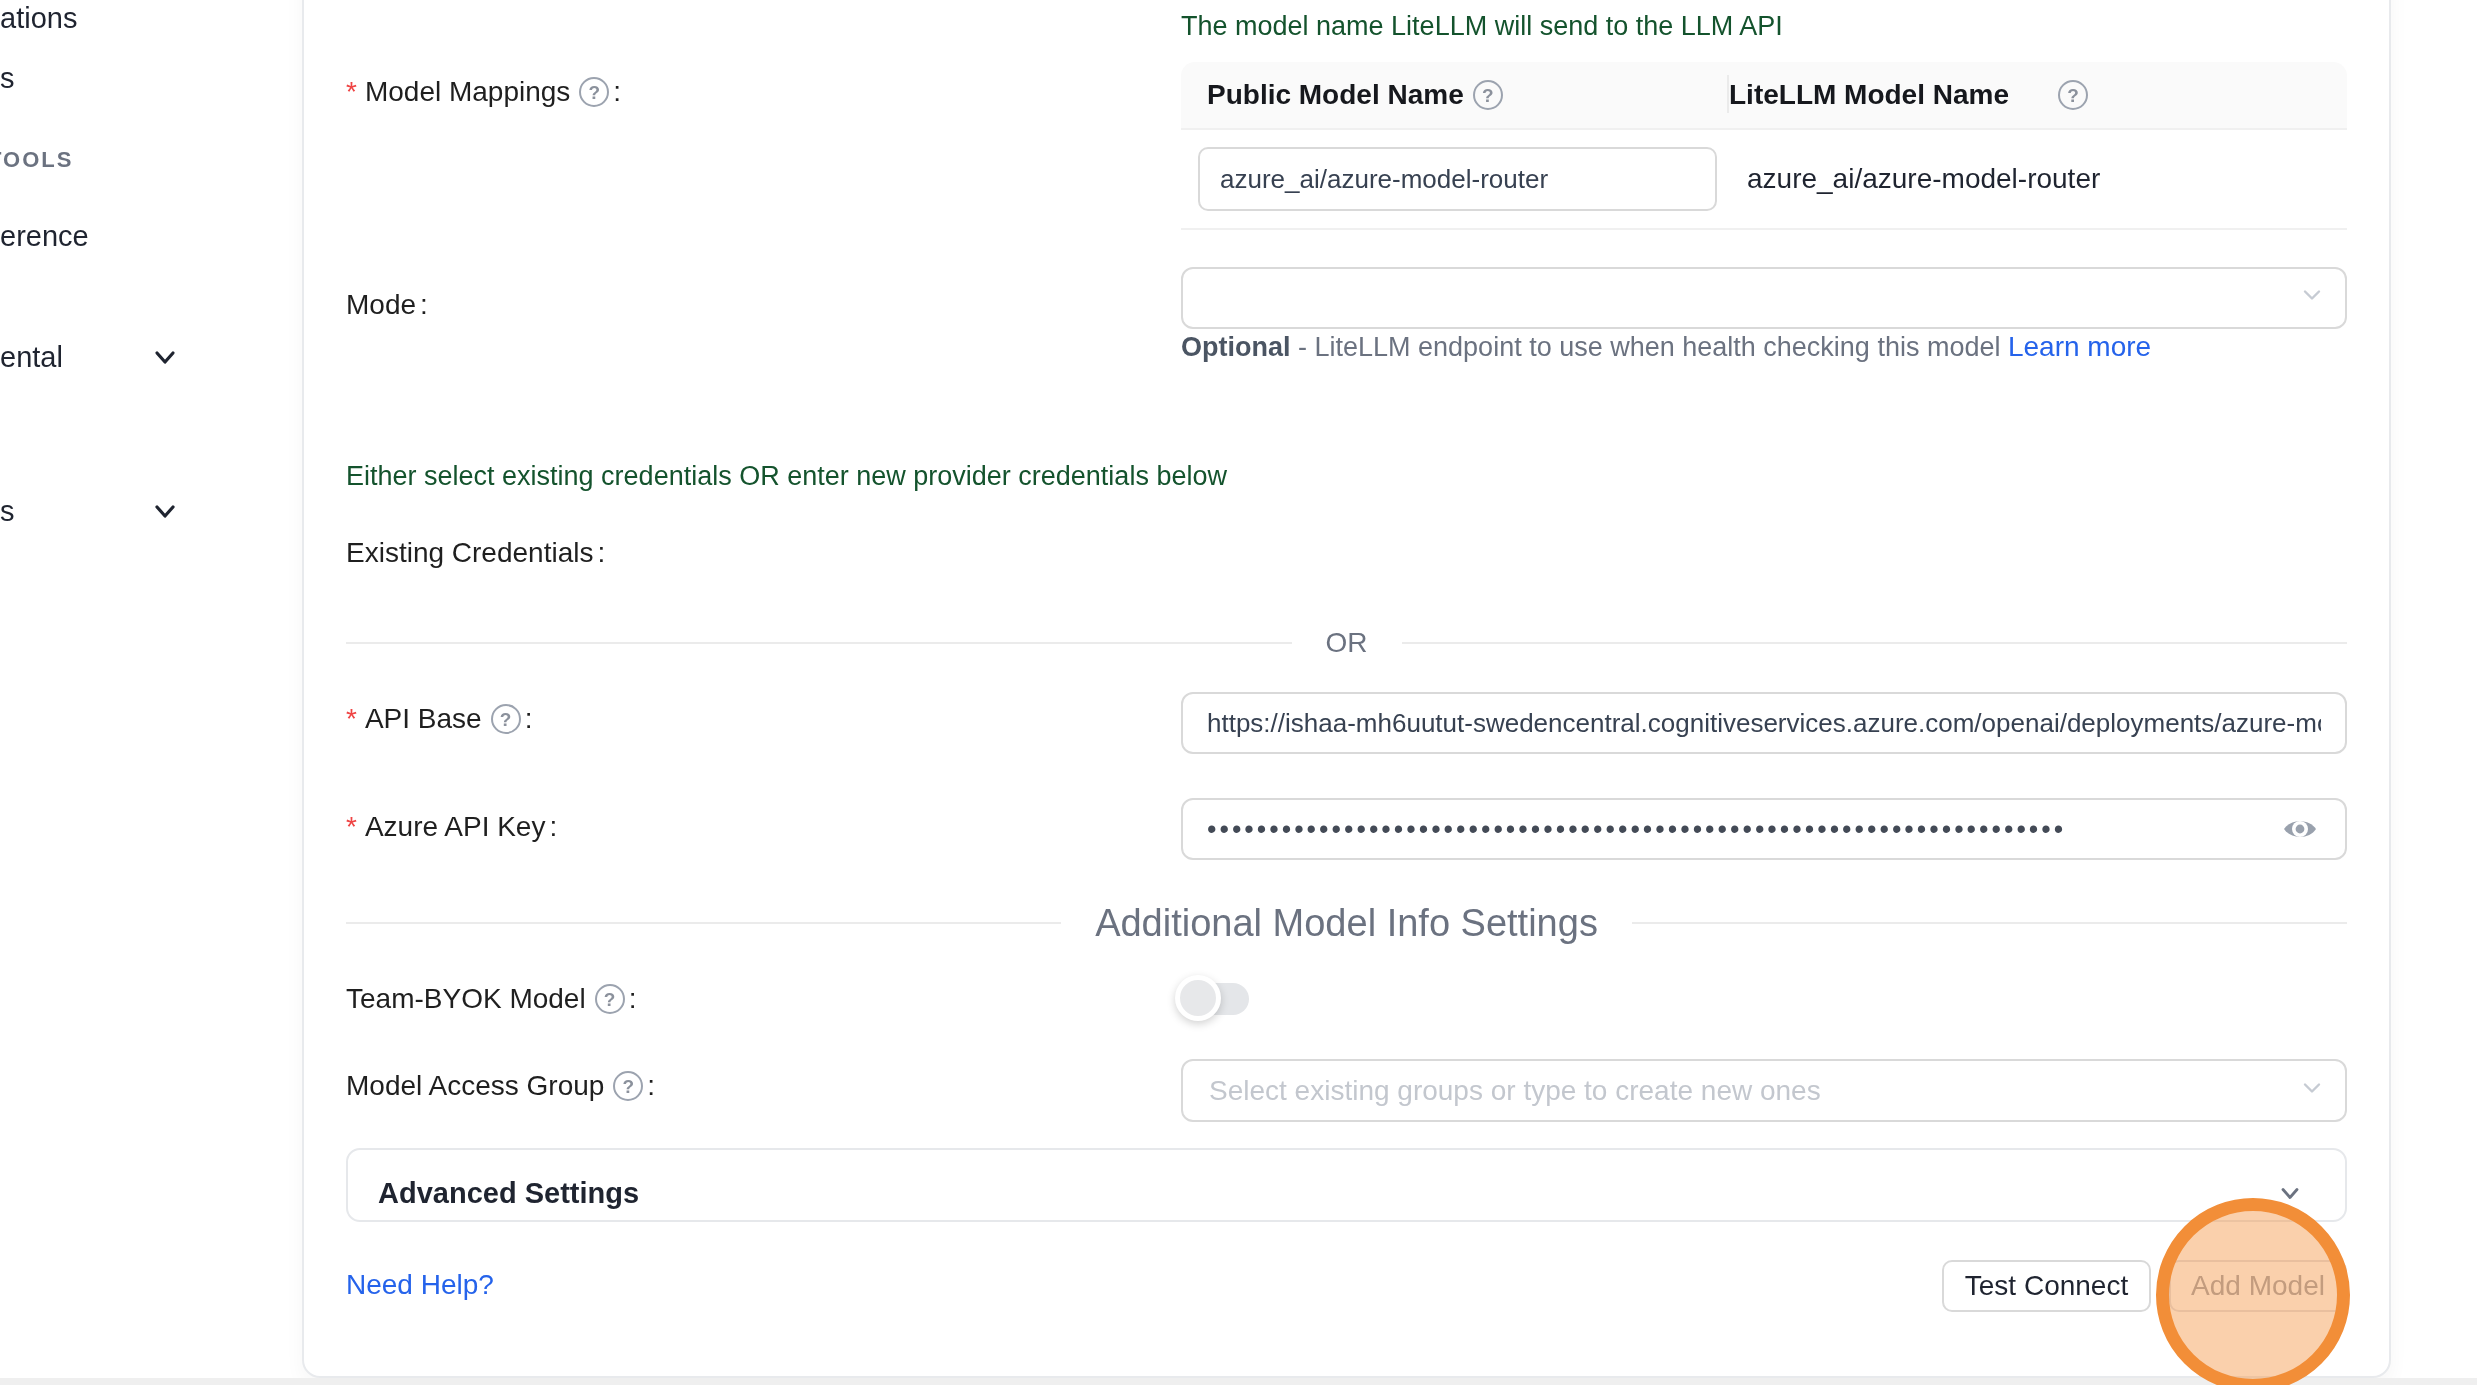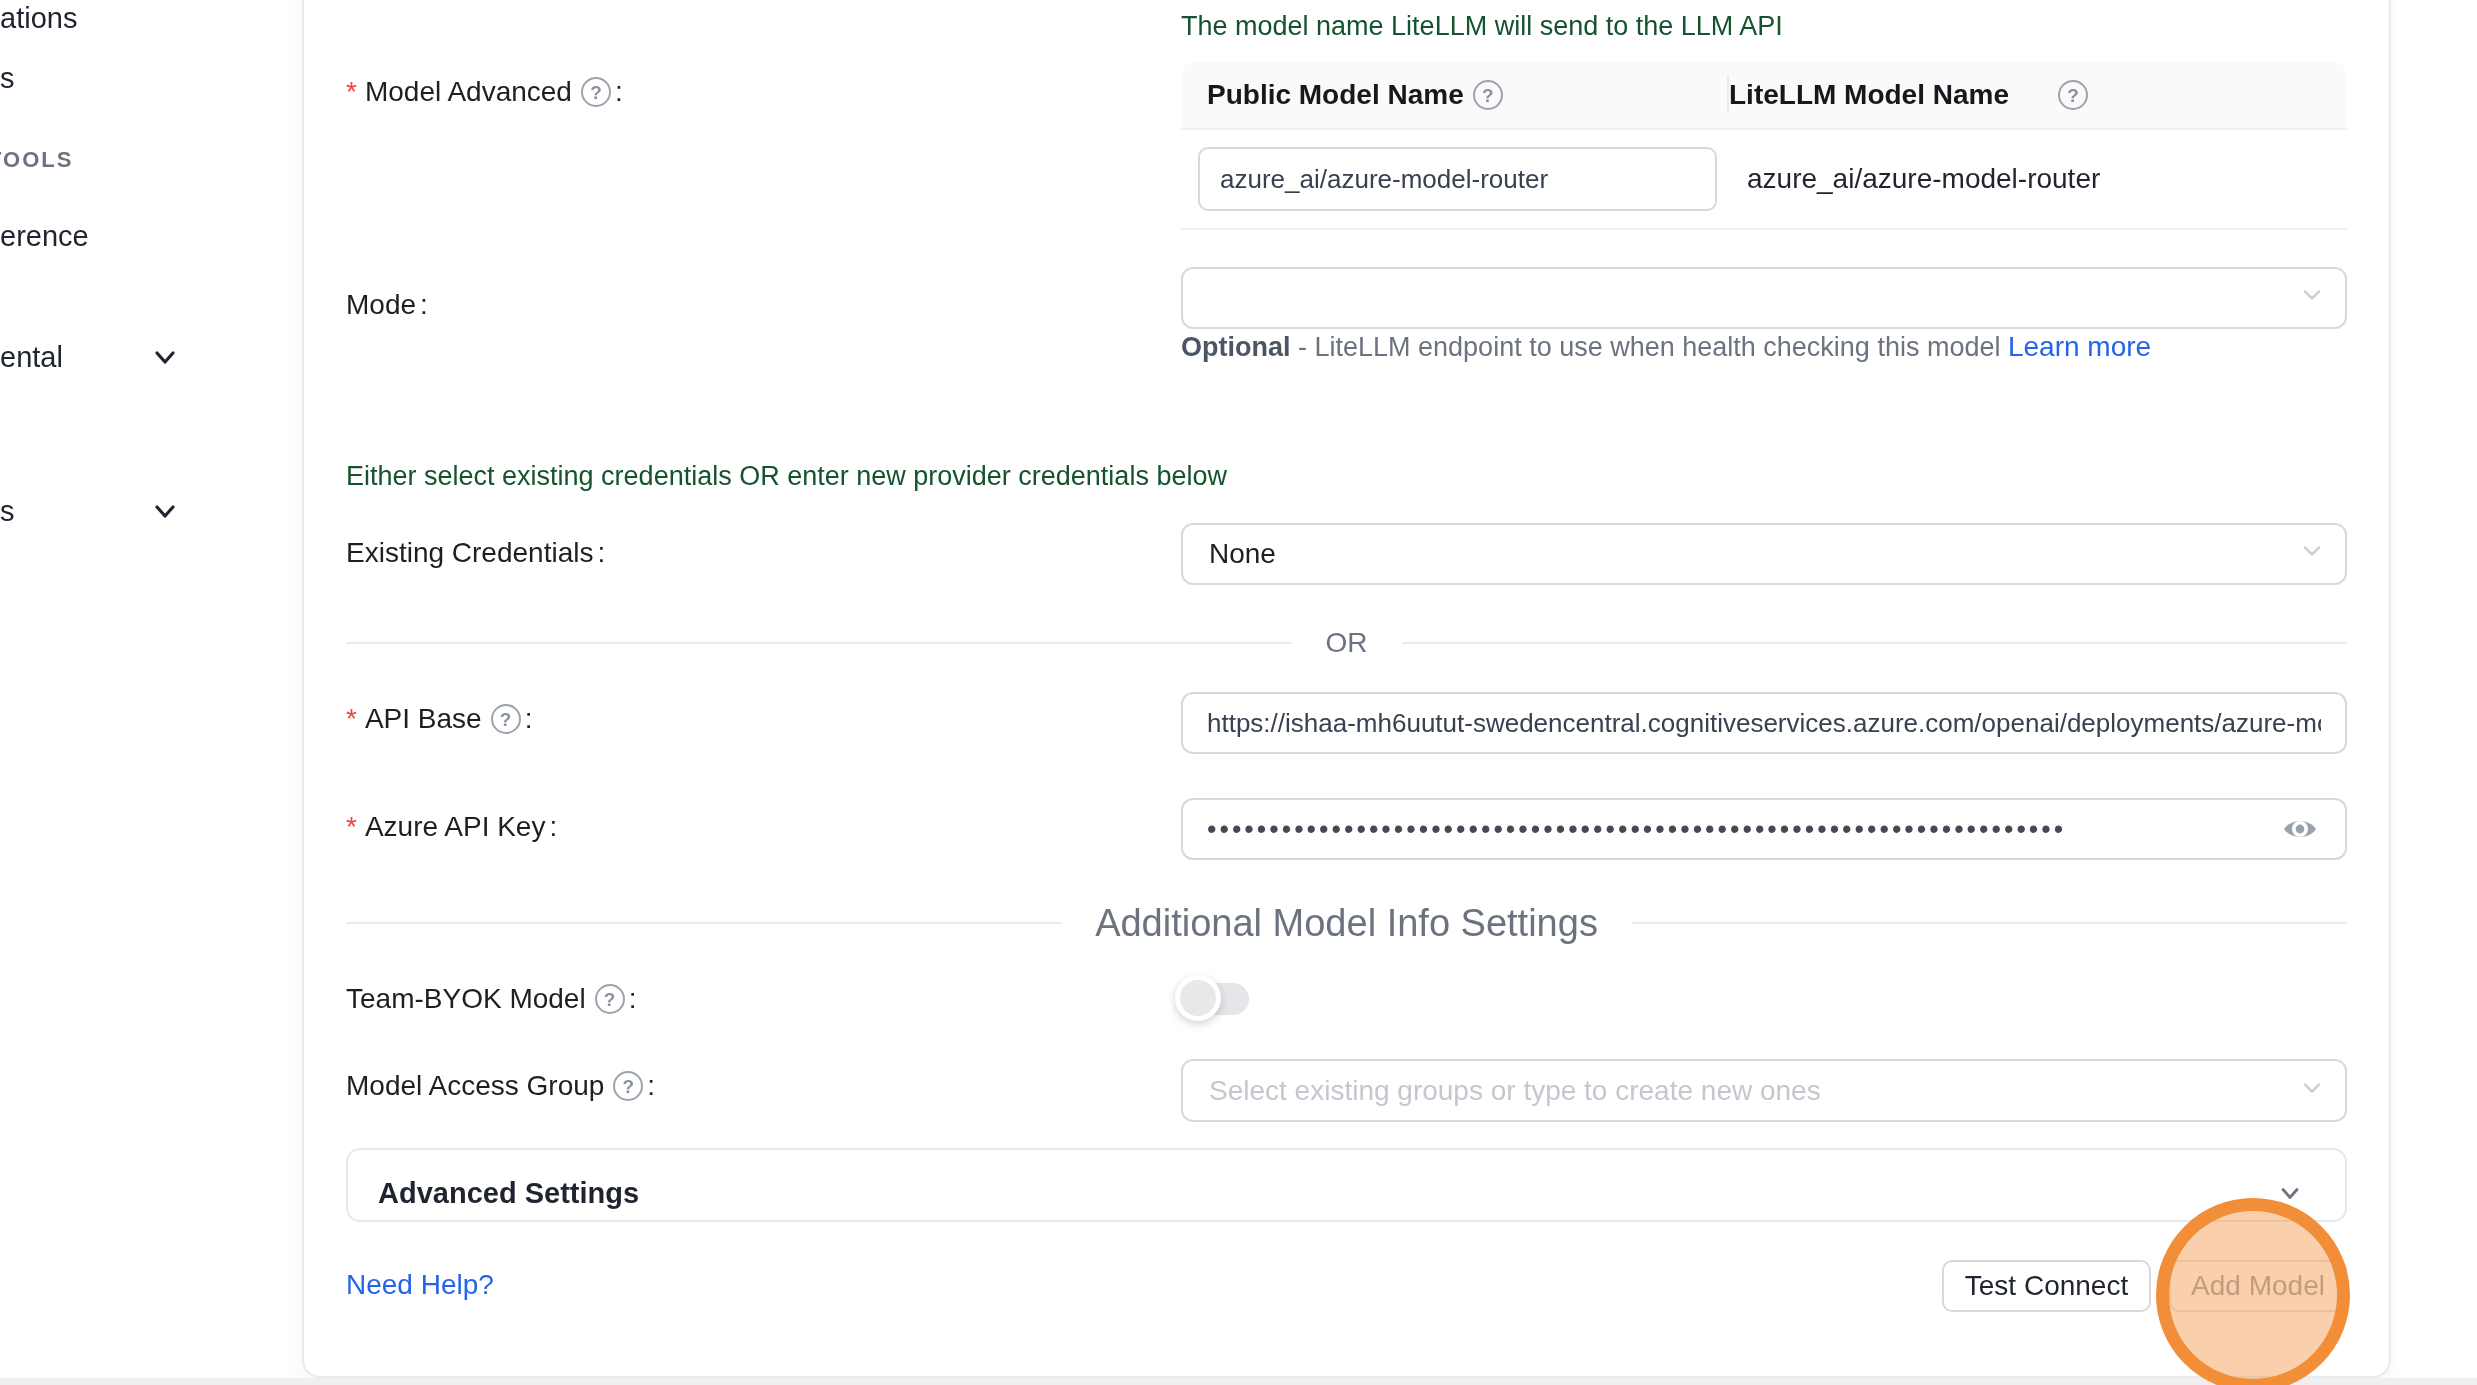--- a/index.html
+++ b/index.html
@@ -163,21 +163,21 @@
       </svg>
   </div>
 </div>
 
 <div class="card">
 
   <div class="abs gray-text" style="left:877px; top:69px;">The model name LiteLLM will send to the LLM API</div>
 
   <div class="label-row" style="top:135px;">
     <span class="req">*</span>
-    <span>Model Advanced</span>
+    <span>Model Mappings</span>
     <span class="qicon">?</span>
     <span class="colon">:</span>
   </div>
 
   <div class="map-table">
     <div class="map-head">
       <div class="cell1">
         <span>Public Model Name</span>
         <span class="qicon">?</span>
         <span class="head-divider"></span>
@@ -210,28 +210,20 @@
   <div class="hint-wrap" style="top:384px;">
     <b>Optional</b><span> - LiteLLM endpoint to use when health checking this model </span><a class="blue-link">Learn more</a>
   </div>
 
   <div class="abs gray-text" style="left:42px; top:519px;">Either select existing credentials OR enter new provider credentials below</div>
 
   <div class="label-row" style="top:596px;">
     <span>Existing Credentials</span>
     <span class="colon">:</span>
   </div>
-  <div class="select-box ctl" style="top:581px;">
-    <span>None</span>
-    <span class="chev">
-      <svg width="26" height="26" viewBox="0 0 26 26">
-          <path d="M6 10 l7 7 l7 -7" fill="none" stroke="#c6cbd3" stroke-width="2.4" stroke-linecap="round" stroke-linejoin="round"></path>
-        </svg>
-    </span>
-  </div>
 
   <div class="divider-text" style="top:686px;">
     <span class="line"></span>
     <span class="dtxt">OR</span>
     <span class="line"></span>
   </div>
 
   <div class="label-row" style="top:762px;">
     <span class="req">*</span>
     <span>API Base</span>

